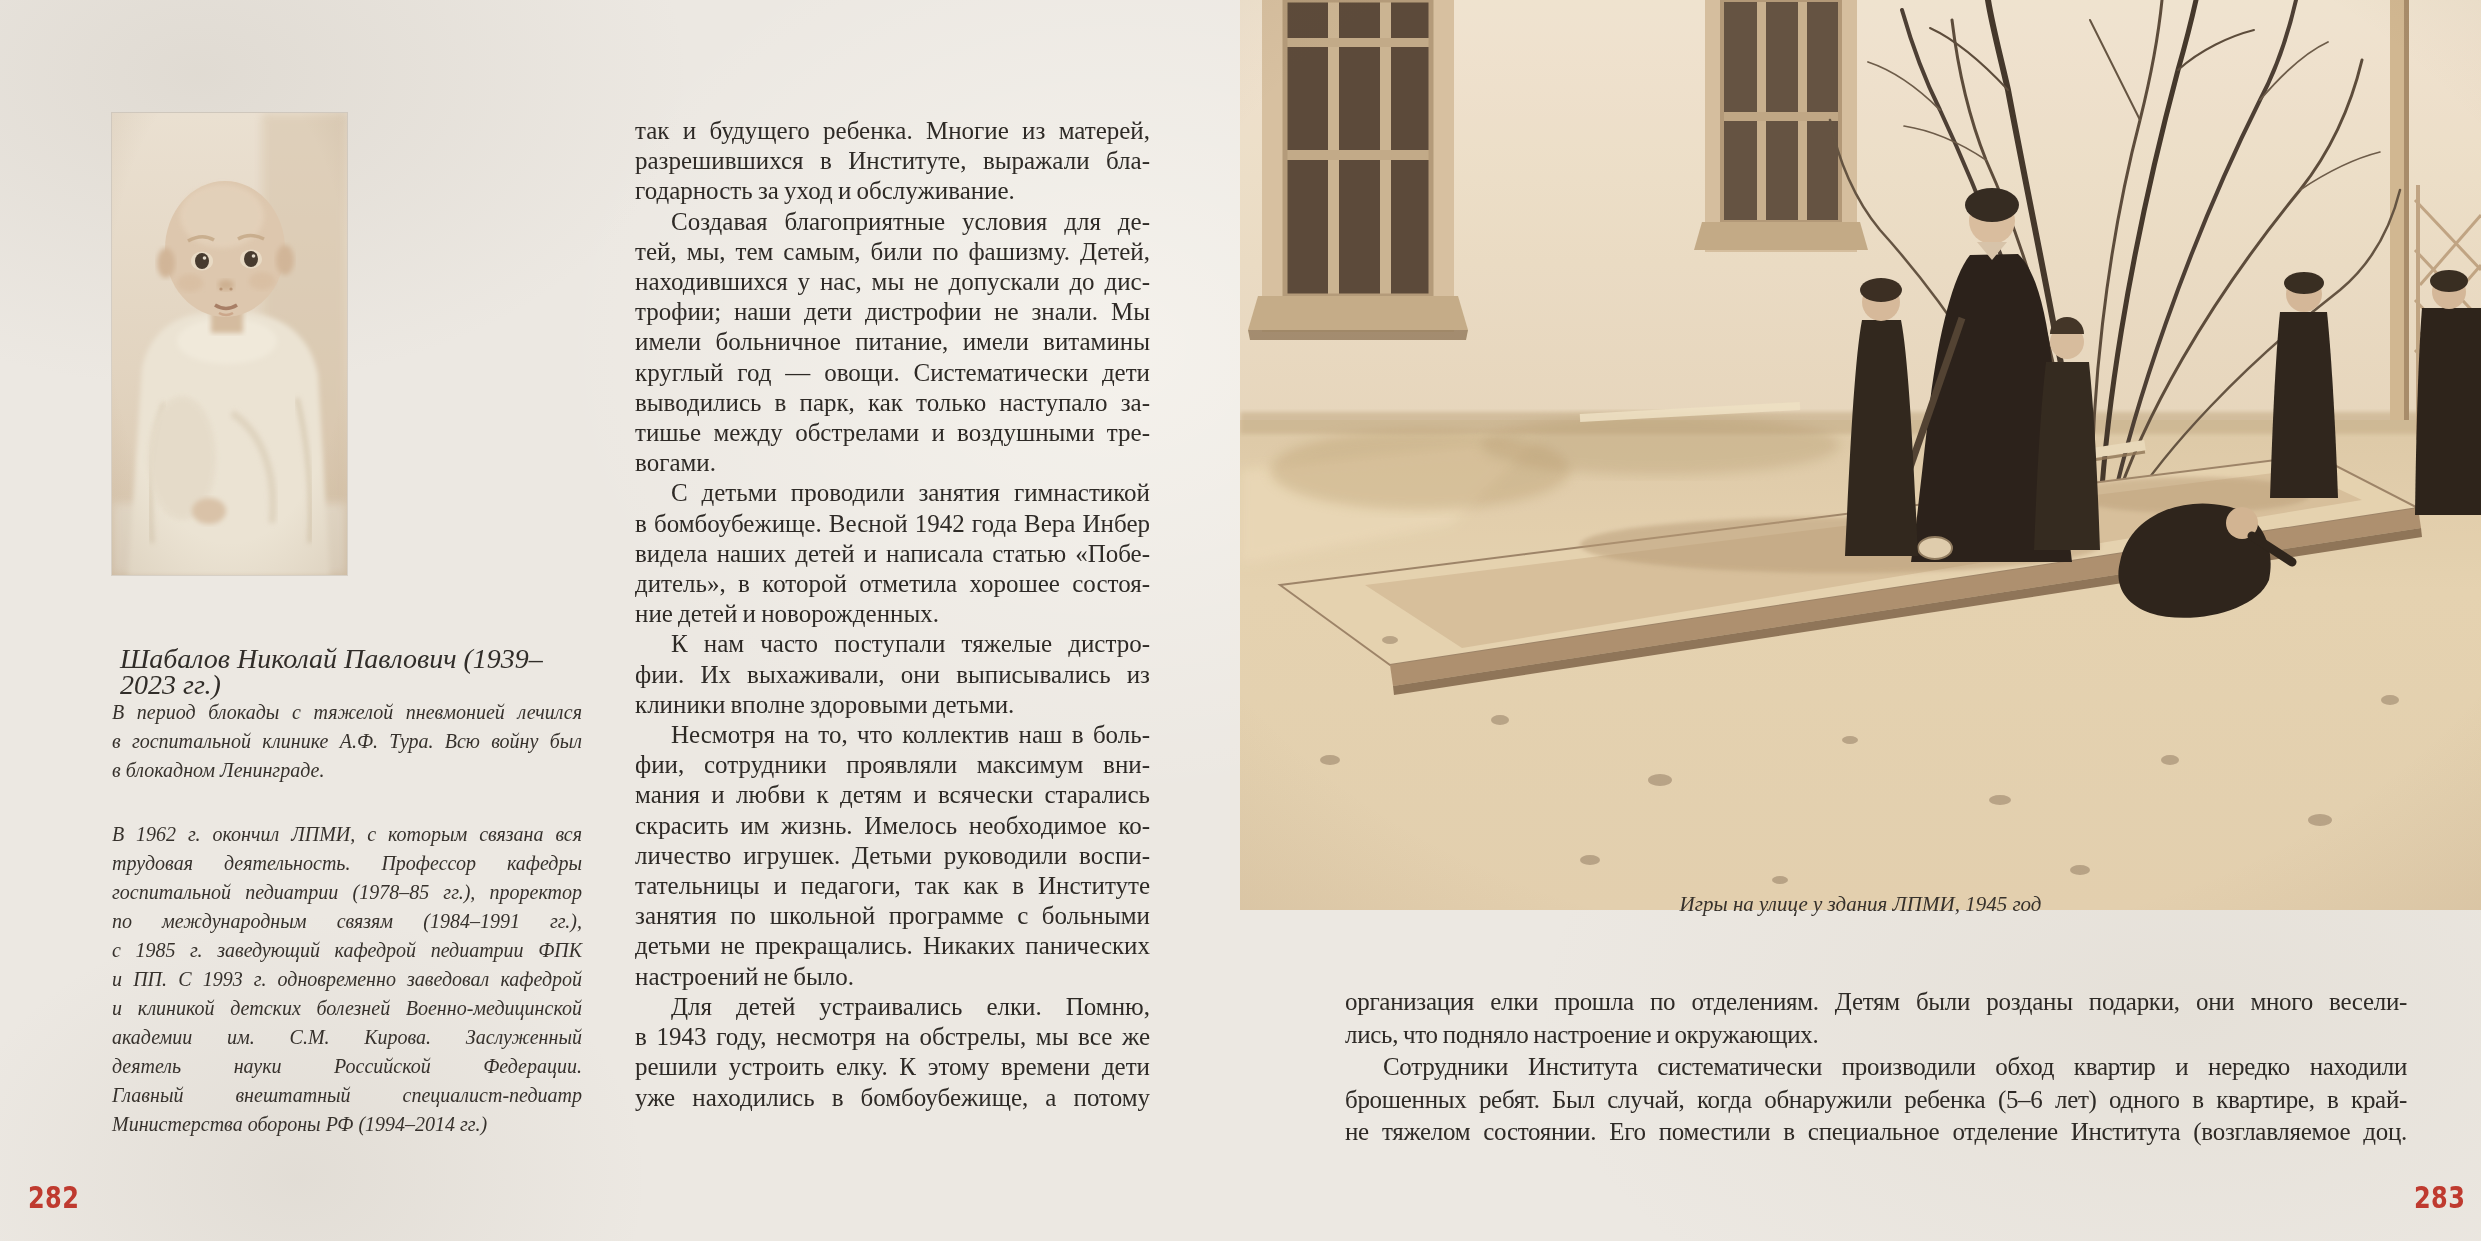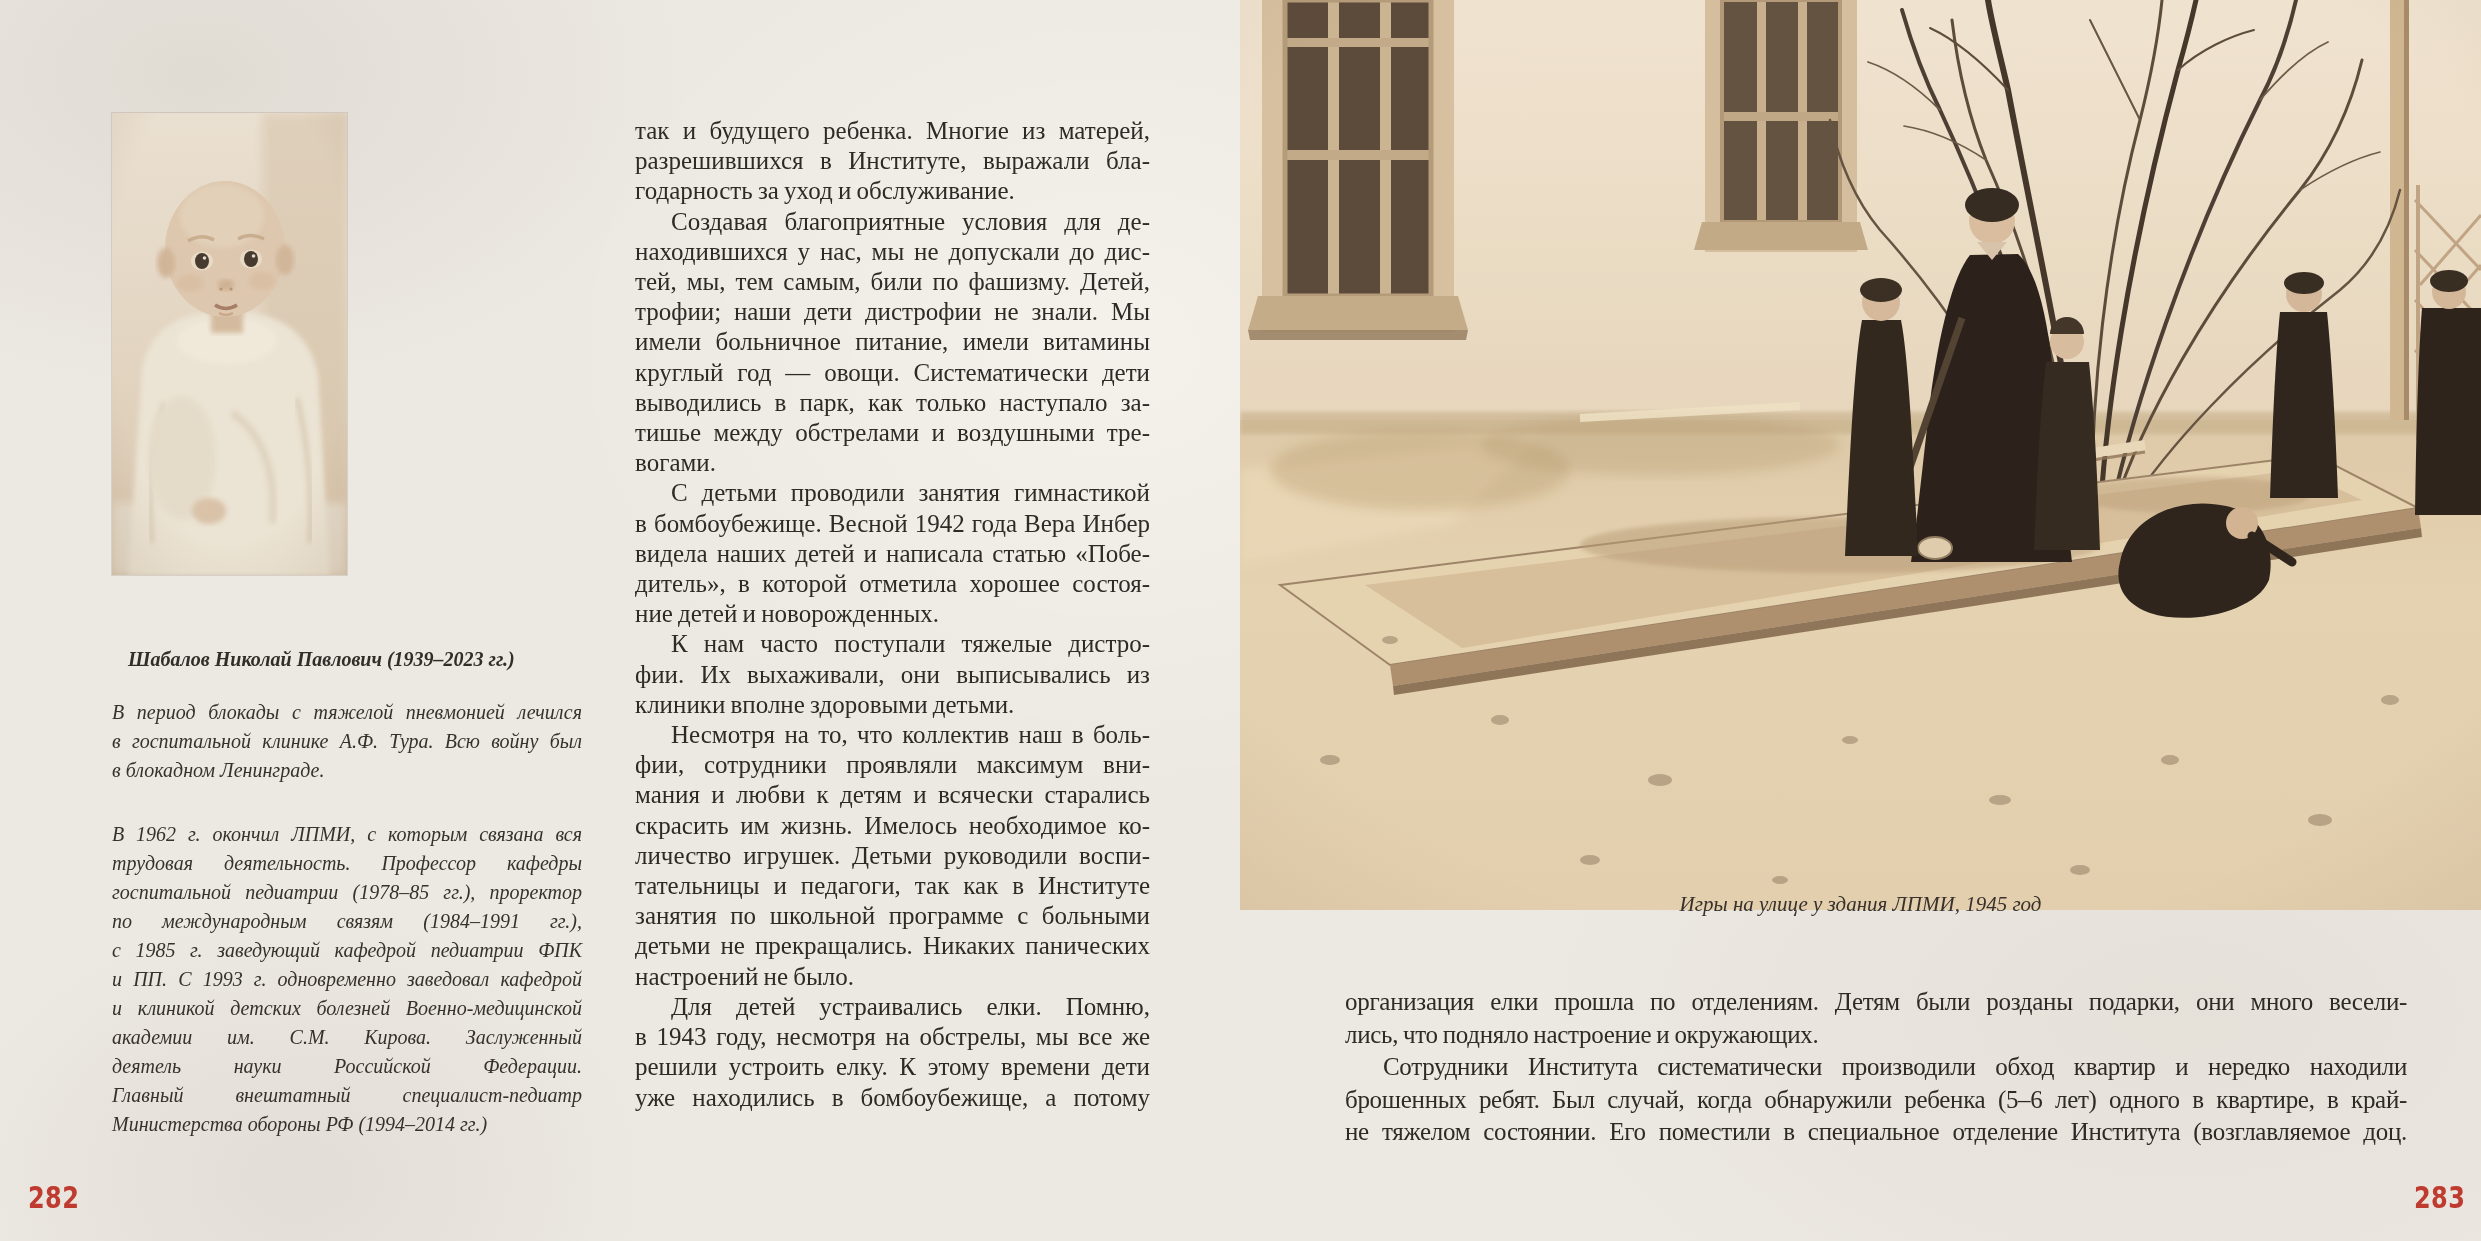--- a/index.html
+++ b/index.html
@@ -17,22 +17,22 @@
     font-family:"Liberation Serif", serif;
     color:#2e2a26;
   }
   
   .portrait{
     position:absolute;left:112px;top:113px;width:235px;height:462px;
     box-shadow:0 0 0 1px rgba(150,135,115,0.25);
   }
   .portrait svg{display:block;width:100%;height:100%;}
   .caption-bold{
-    position:absolute;left:128px;top:646px;width:470px;
-    font-style:italic;font-weight:bold;font-size:20px;line-height:26px;color:#312d29;
+    position:absolute;left:120px;top:646px;width:470px;
+    font-style:italic;font-weight:normal;font-size:28px;line-height:26px;color:#312d29;
   }
   .bio{
     position:absolute;left:112px;width:470px;
     font-style:italic;font-size:20px;line-height:29px;color:#36312c;
   }
   .bio1{top:698px;}
   .bio2{top:820px;}
   .bio .tl{text-align:left;}
   
   .main-col{
@@ -154,22 +154,22 @@
     </div>
 
   <div class="main-col">
     <div class="para">
         <div class="tl">так и будущего ребенка. Многие из матерей,</div>
         <div class="tl">разрешившихся в Институте, выражали бла-</div>
         <div class="tl tl-last">годарность за уход и обслуживание.</div>
       </div>
     <div class="para indent">
         <div class="tl">Создавая благоприятные условия для де-</div>
+        <div class="tl">тей, мы, тем самым, били по фашизму. Детей,</div>
         <div class="tl">находившихся у нас, мы не допускали до дис-</div>
-        <div class="tl">тей, мы, тем самым, били по фашизму. Детей,</div>
         <div class="tl">трофии; наши дети дистрофии не знали. Мы</div>
         <div class="tl">имели больничное питание, имели витамины</div>
         <div class="tl">круглый год — овощи. Систематически дети</div>
         <div class="tl">выводились в парк, как только наступало за-</div>
         <div class="tl">тишье между обстрелами и воздушными тре-</div>
         <div class="tl tl-last">вогами.</div>
       </div>
     <div class="para indent">
         <div class="tl">С детьми проводили занятия гимнастикой</div>
         <div class="tl">в бомбоубежище. Весной 1942 года Вера Инбер</div>

